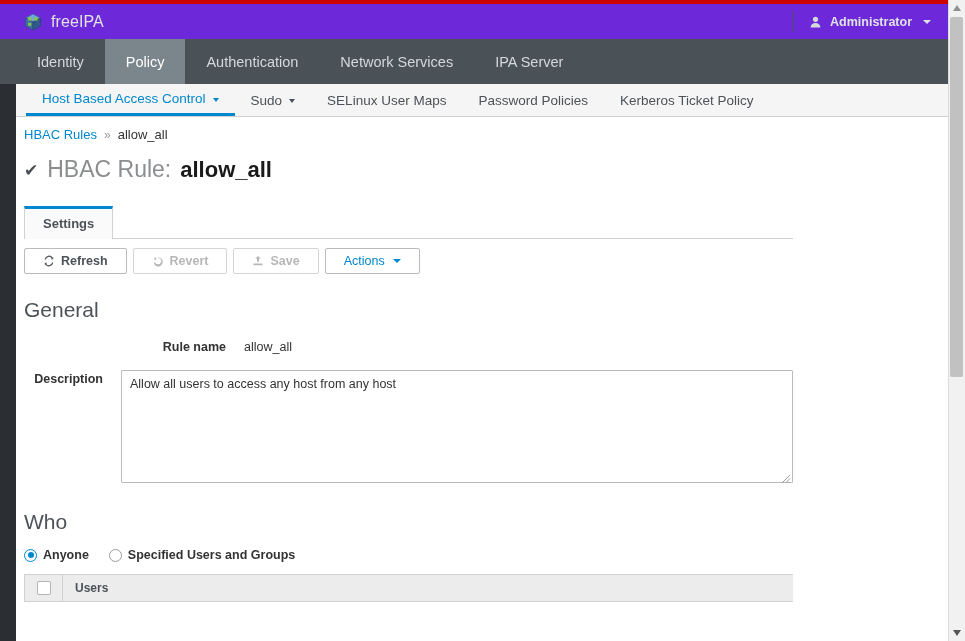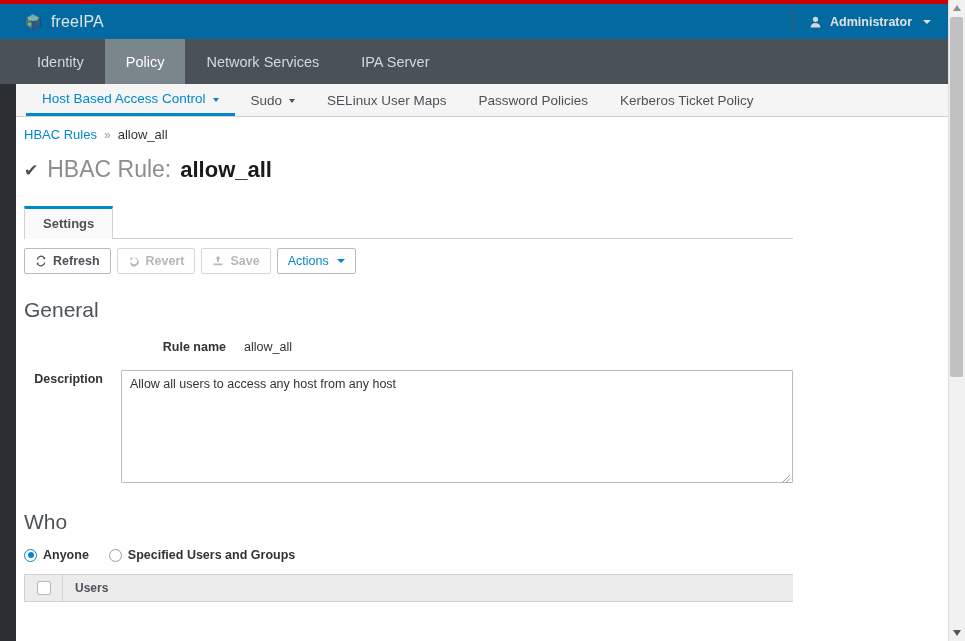--- a/index.html
+++ b/index.html
@@ -11,21 +11,21 @@
     -webkit-font-smoothing:antialiased;
   }
   .app{position:relative;width:965px;height:641px;box-sizing:border-box;}
 
   
   .red-accent{position:absolute;left:0;top:0;width:949px;height:4px;background:#cc0000;}
 
   
   .masthead{
     position:absolute;left:0;top:4px;width:949px;height:35px;
-    background:#0369a1;
+    background:#6d28d9;
     display:flex;align-items:center;
   }
   .brand{display:flex;align-items:center;padding-left:24px;gap:9px;}
   .brand-logo{width:18px;height:18px;position:relative;display:block;}
   .brand-text{color:#dfe3e6;font-size:16px;letter-spacing:.1px;}
   .masthead-right{margin-left:auto;display:flex;align-items:stretch;height:100%;}
   .sep{width:1px;background:#4c545b;margin:7px 0;}
   .user-menu{
     display:flex;align-items:center;gap:9px;
     padding:0 18px 0 16px;color:#dfe3e6;font-size:12.5px;cursor:pointer;font-weight:bold;
@@ -97,21 +97,21 @@
     border-top:3px solid #0088ce;
     padding:7px 18px 8px;font-size:13px;font-weight:bold;color:#4d5258;
     position:relative;top:1px;cursor:pointer;
   }
 
   
   .toolbar{margin:9px 0 0 8px;display:flex;gap:6px;align-items:center;}
   .btn{
     display:inline-flex;align-items:center;gap:6px;
     background:#ffffff;border:1px solid #bbbbbb;border-radius:2px;
-    padding:5px 10px;font-size:12.5px;font-weight:bold;color:#4d5258;
+    padding:5px 18px;font-size:12.5px;font-weight:bold;color:#4d5258;
     cursor:pointer;line-height:1.15;white-space:nowrap;
   }
   .btn.disabled{color:#b7b7b7;border-color:#d5d5d5;cursor:default;font-weight:bold;}
   .btn.link-style{color:#0088ce;border-color:#bbbbbb;font-weight:normal;}
   .btn svg{display:block;}
 
   
   .section-head{
     margin:24px 0 0 8px;font-size:21px;font-weight:300;color:#4d5258;
   }
@@ -199,20 +199,21 @@
         </span>
         <span>Administrator</span>
         <span class="caret"></span>
       </div>
     </div>
   </div>
 
   <div class="primary-nav">
     <div class="tab">Identity</div>
     <div class="tab active">Policy</div>
+    <div class="tab">Authentication</div>
     <div class="tab">Network Services</div>
     <div class="tab">IPA Server</div>
   </div>
 
   <div class="secondary-nav">
     <div class="sitem active">
       <span>Host Based Access Control</span>
       <span class="scaret"></span>
     </div>
     <div class="sitem">

